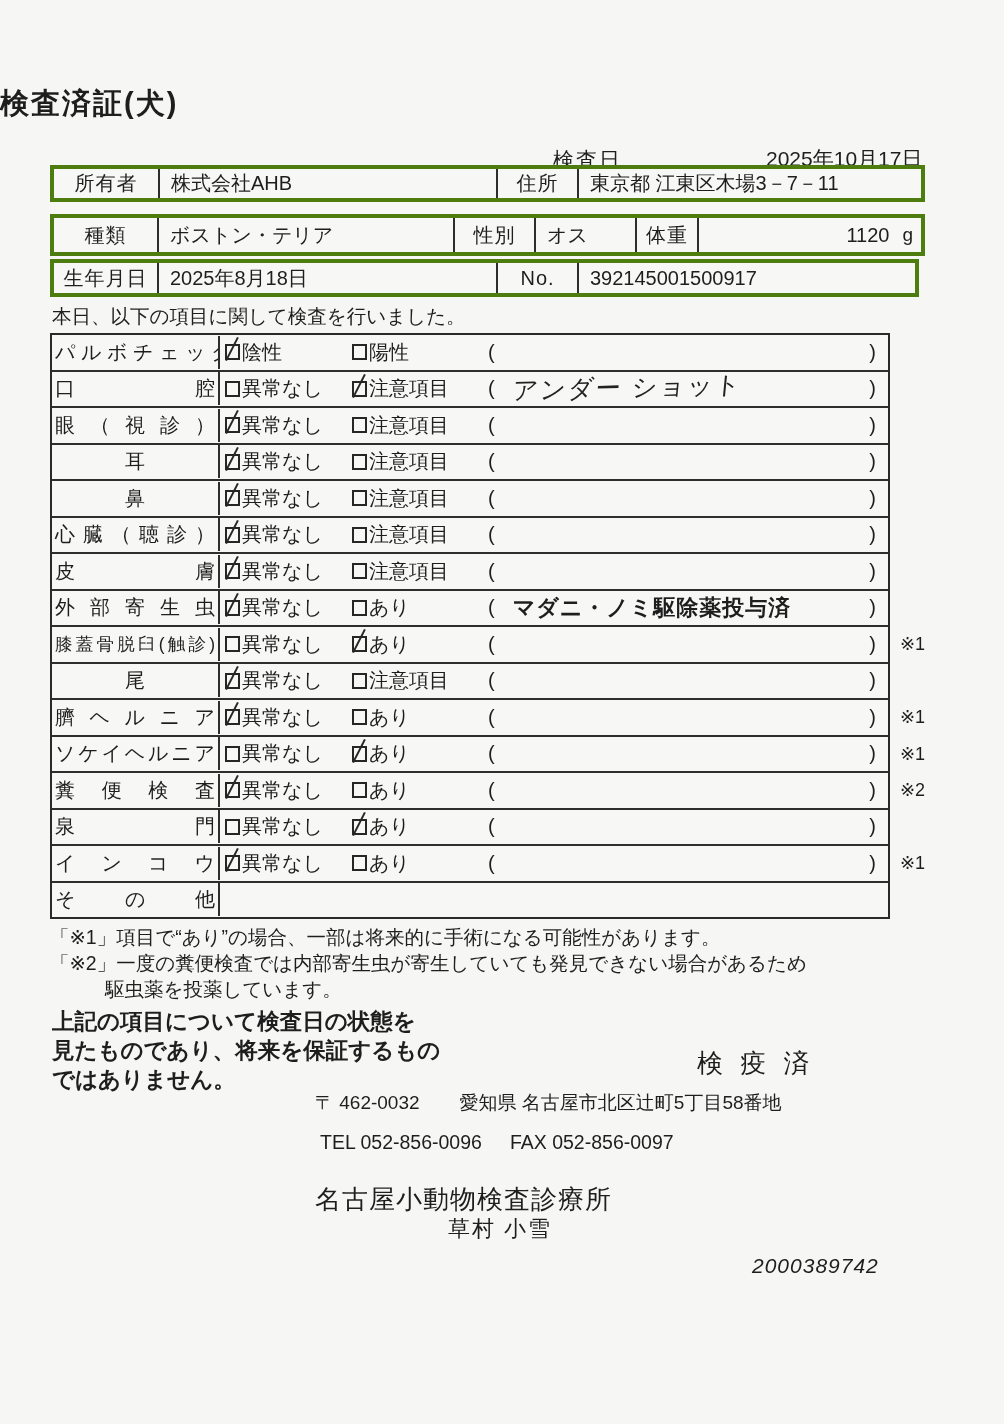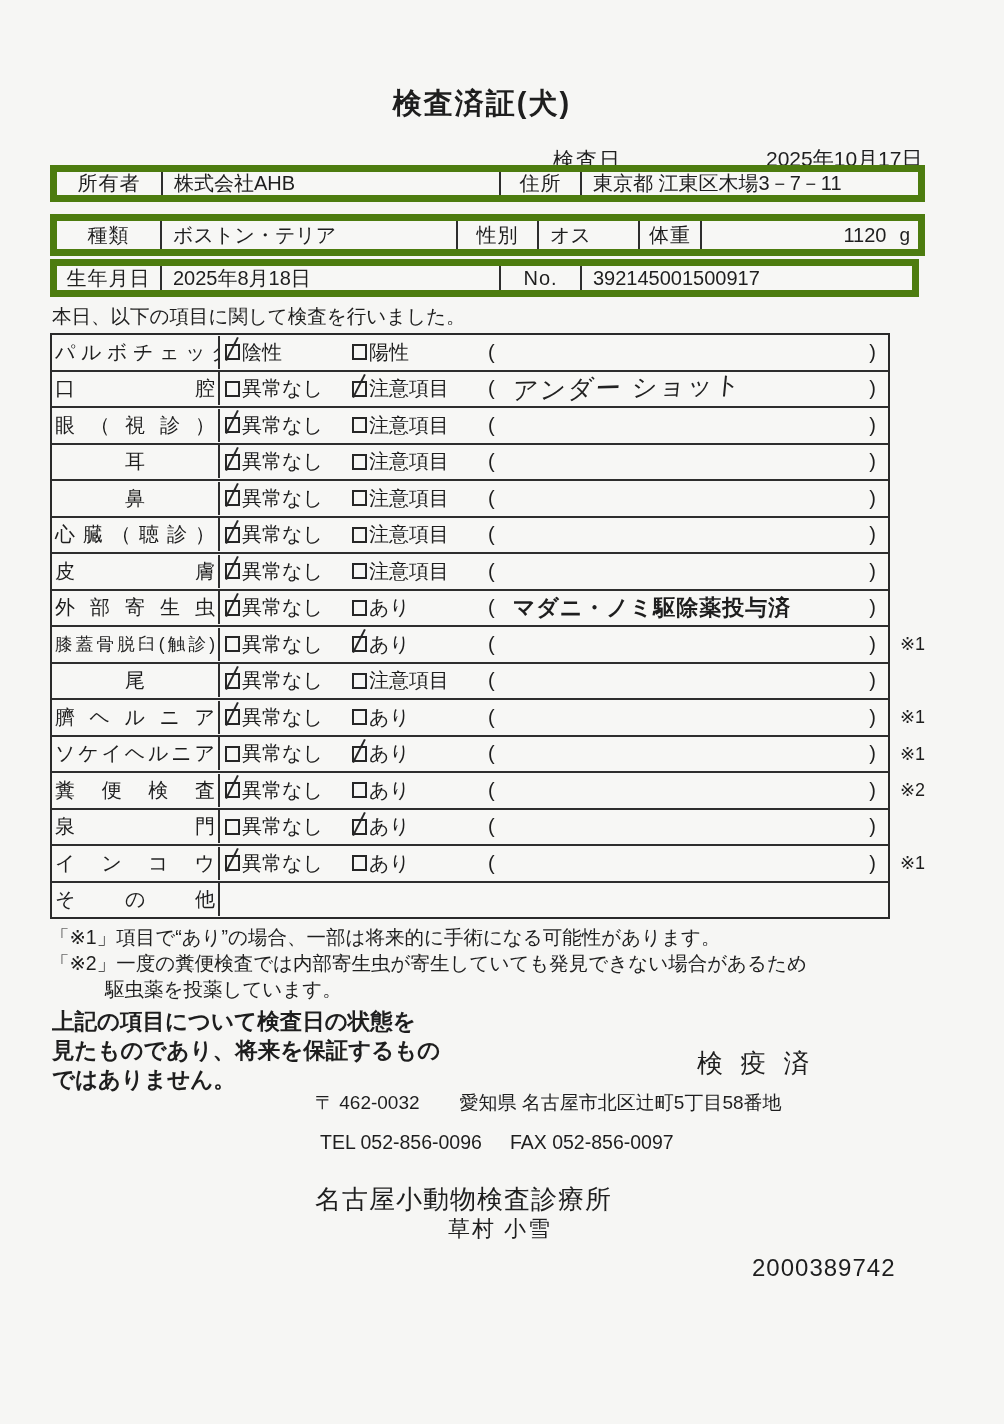--- a/index.html
+++ b/index.html
@@ -3,27 +3,27 @@
 <meta charset="utf-8">
 <style>
   html,body{margin:0;padding:0;background:#e9e9e7;}
   .page{
     position:relative;width:1004px;height:1424px;margin:0 auto;
     background:#f6f6f4;color:#1e1e1e;
     font-family:"Liberation Sans","DejaVu Sans",sans-serif;
     overflow:hidden;
   }
   .abs{position:absolute;}
-  .doc-title{left:0;top:84px;width:964px;text-align:center;
+  .doc-title{left:0;top:84px;width:964px;text-align:left;
     font-size:29px;font-weight:bold;letter-spacing:2px;}
   .date-label{left:553px;top:146px;font-size:21px;letter-spacing:2px;}
   .date-value{left:766px;top:145px;font-size:21px;}
 
   
-  .tbl{display:flex;border:7px solid #4d7c0f;background:#f7f7f5;box-sizing:border-box;}
+  .tbl{display:flex;border:4px solid #4d7c0f;background:#f7f7f5;box-sizing:border-box;}
   .tbl .cell{box-sizing:border-box;display:flex;align-items:center;
     border-left:2px solid #2e2e2e;font-size:20px;white-space:nowrap;overflow:hidden;}
   .tbl .cell:first-child{border-left:none;}
   .cell.lab{justify-content:center;letter-spacing:1px;}
   .cell.val{padding-left:11px;}
   .t-owner{left:50px;top:165px;width:875px;height:37px;}
   .t-pet1{left:50px;top:214px;width:875px;height:42px;}
   .t-pet2{left:50px;top:259px;width:869px;height:38px;}
   .w-owner-lab{width:104px;} .w-owner-val{width:338px;}
   .w-addr-lab{width:81px;}  .w-addr-val{flex:1;}
@@ -67,21 +67,21 @@
   .notes{left:50px;top:924px;font-size:19.5px;line-height:26px;}
   .note-indent{padding-left:55px;}
   .statement{left:52px;top:1007px;font-size:22.5px;font-weight:bold;line-height:29px;}
   .stamp{left:697px;top:1046px;font-size:26px;letter-spacing:5px;}
   .postal-line{left:315px;top:1090px;font-size:19px;}
   .postal-line .gap{display:inline-block;width:40px;}
   .tel-line{left:320px;top:1131px;font-size:19.5px;}
   .tel-line .gap{display:inline-block;width:28px;}
   .clinic-name{left:315px;top:1182px;font-size:26px;letter-spacing:1px;}
   .vet-name{left:448px;top:1214px;font-size:22px;letter-spacing:2px;}
-  .serial{left:752px;top:1254px;font-size:24px;letter-spacing:1px;}
+  .serial{left:752px;top:1254px;font-size:21px;letter-spacing:1px;font-style:italic;}
 </style>
 </head>
 <body>
 
 <div class="page">
 
   <div class="abs doc-title">検査済証(犬)</div>
 
   <div class="abs date-label">検査日</div>
   <div class="abs date-value">2025年10月17日</div>

